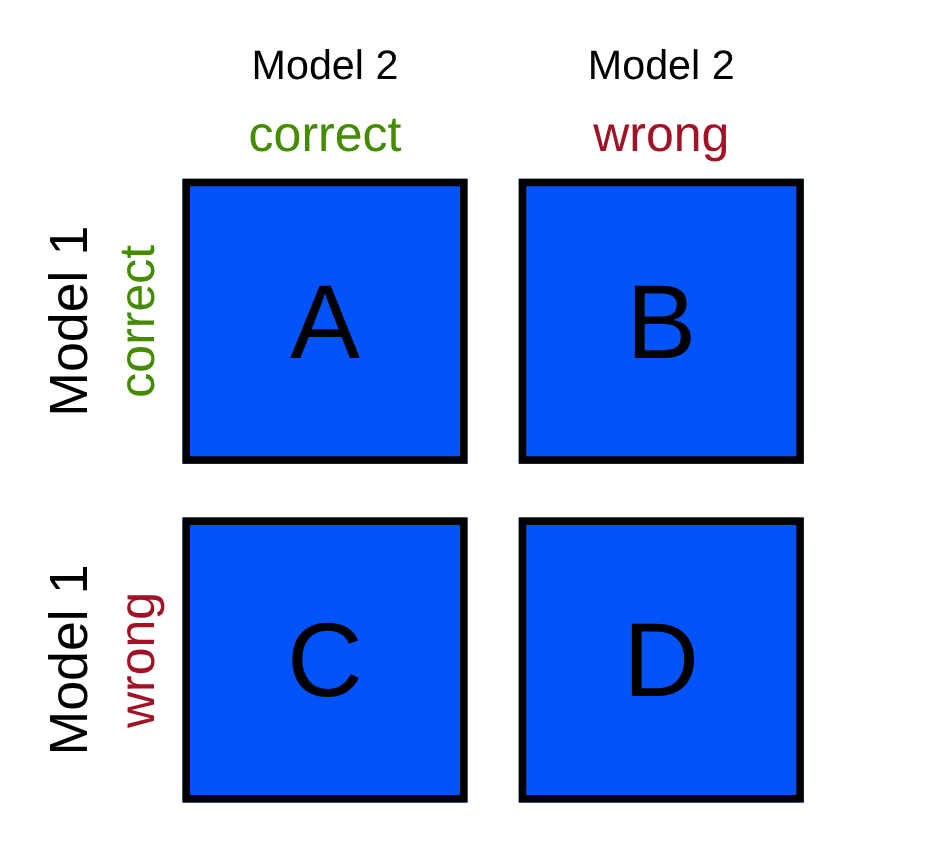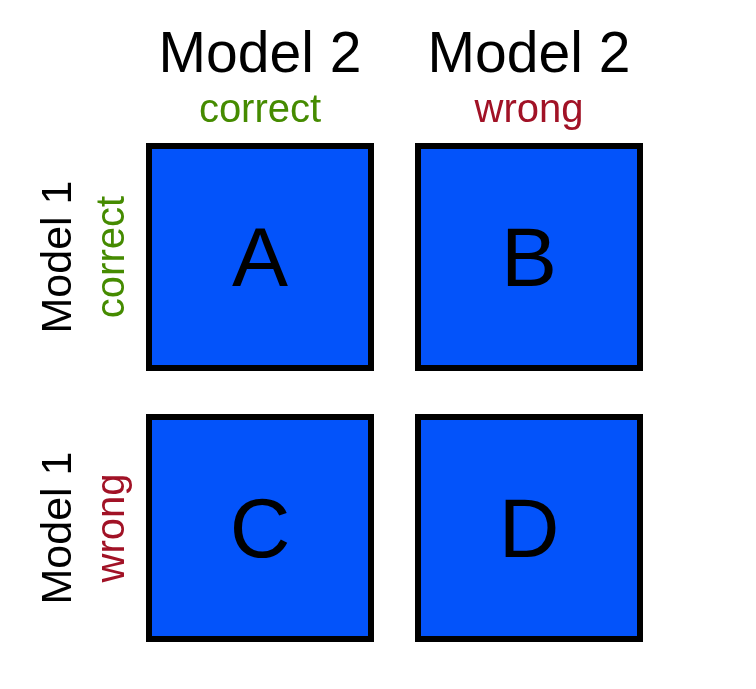--- a/index.html
+++ b/index.html
@@ -17,21 +17,21 @@
     overflow: hidden;
   }
   
   .colhead {
     position: absolute;
     top: 28px;
     width: 228px;
     text-align: center;
   }
   .colhead .model {
-    font-size: 57px;
+    font-size: 33px;
     line-height: 48px;
     white-space: nowrap;
   }
   .colhead .outcome {
     font-size: 40px;
     line-height: 44px;
     margin-top: 10px;
     white-space: nowrap;
   }
   .colhead-1 { left: 146px; }

